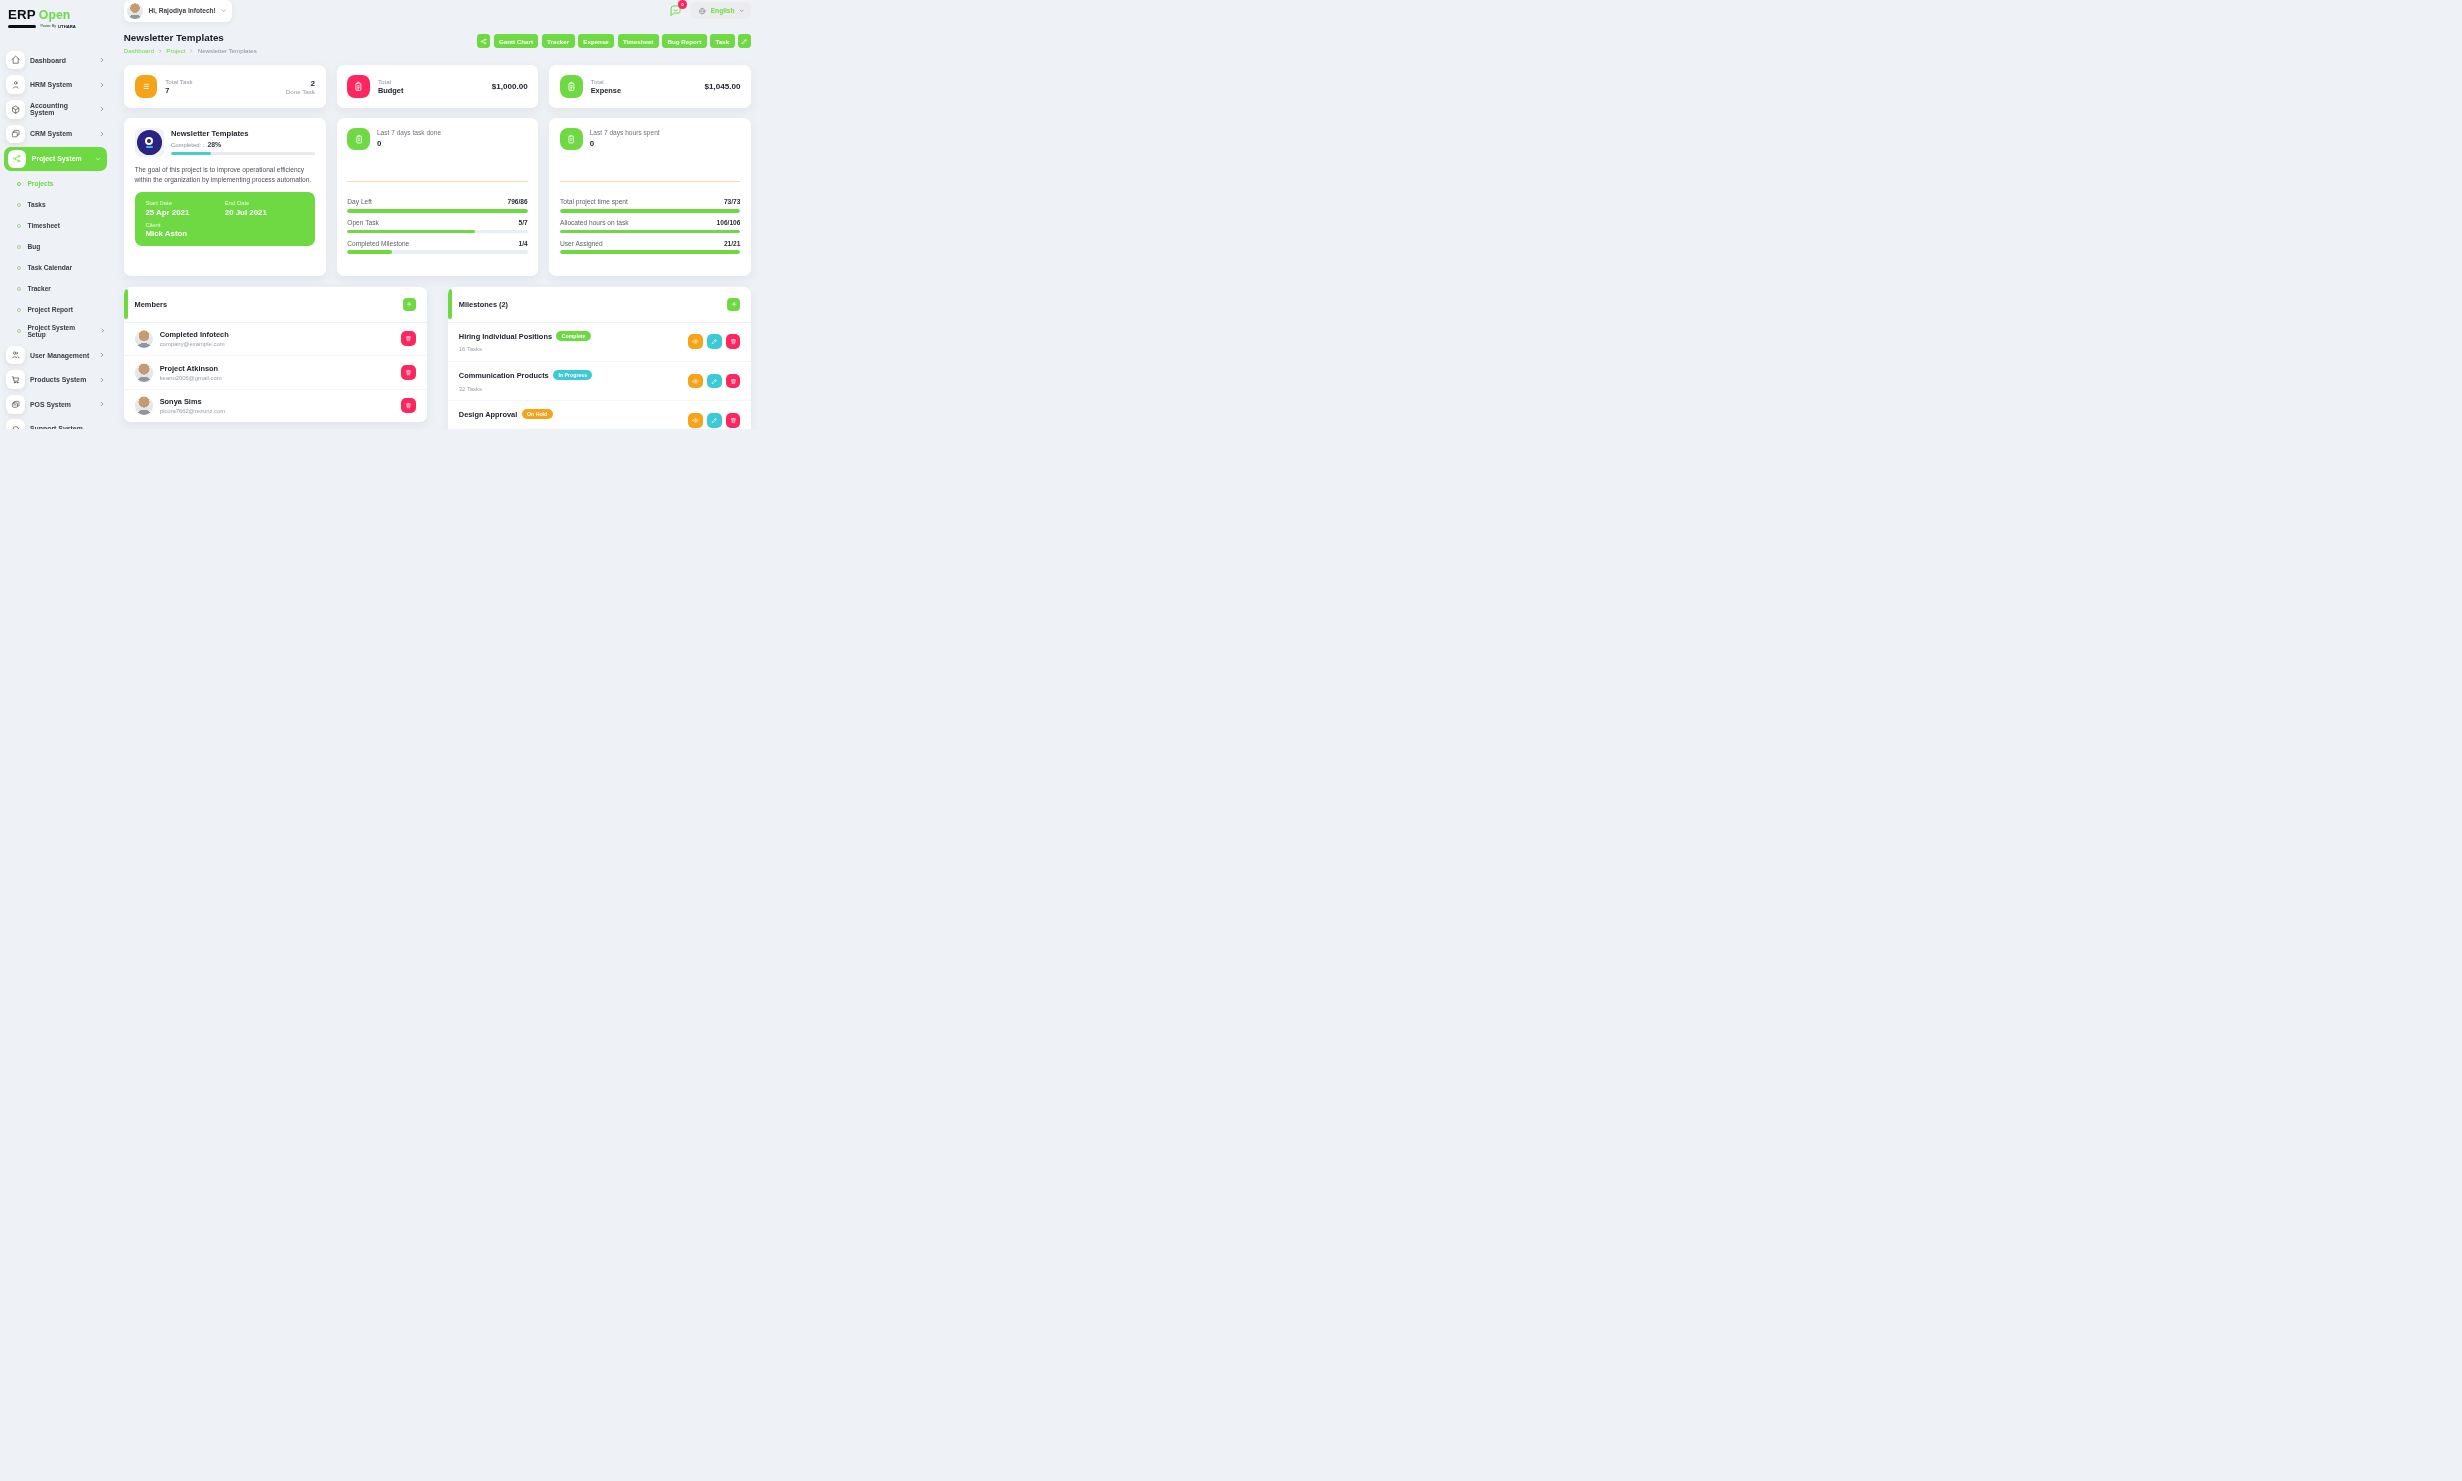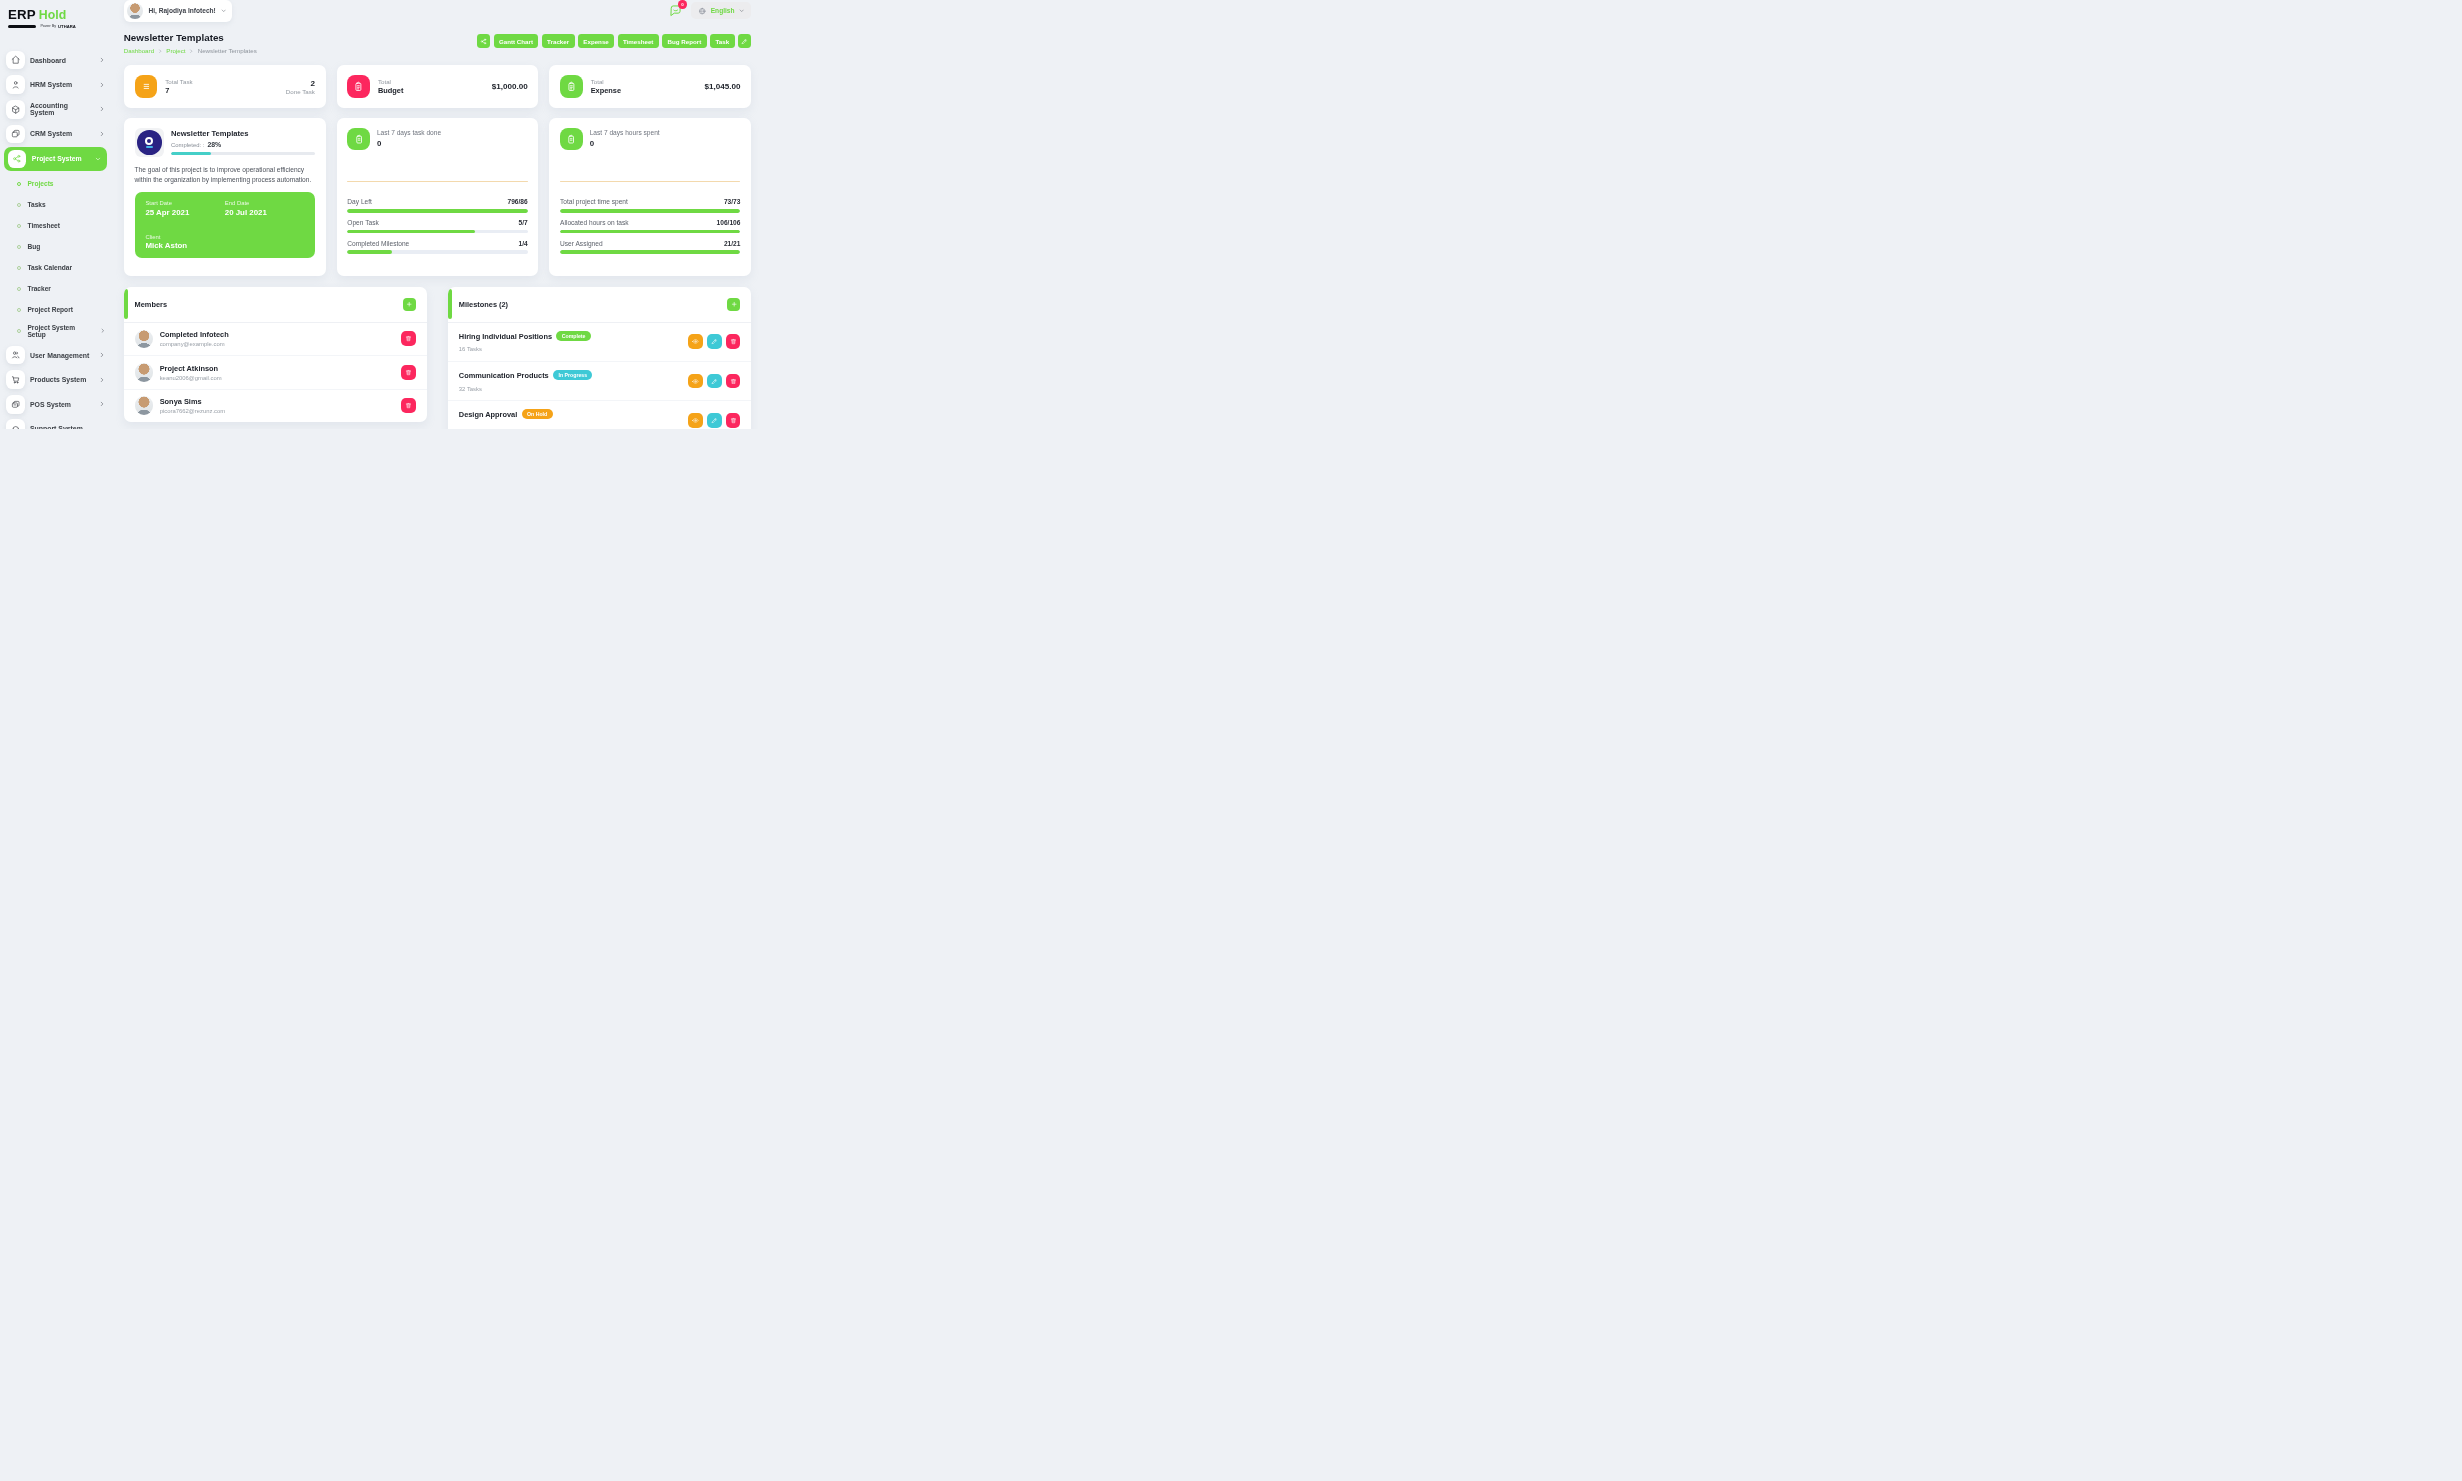--- a/index.html
+++ b/index.html
@@ -87,21 +87,21 @@
   .plogo-ring{width:7.9px;height:7.9px;border:2.2px solid #fff;border-radius:50%}
   .plogo-dash{width:6.9px;height:2.2px;background:#45b6e8;border-radius:1px;margin-top:1.5px}
   .pmeta{flex:1}
   .pname{font-size:7.6px;font-weight:800;color:var(--ink);margin-top:1px}
   .pcompleted{display:flex;align-items:baseline;gap:3px;margin-top:3px}
   .pc-label{font-size:5.9px;color:#878d96}
   .pc-val{font-size:6.9px;font-weight:700;color:#343941}
   .pbar{height:2.5px;background:#e7eaef;border-radius:1.5px;margin-top:4.4px;overflow:hidden}
   .pbar-fill{height:100%;background:var(--teal);border-radius:1.5px}
   .pdesc{font-size:6.6px;line-height:1.45;color:#4d525b;margin-top:7.9px}
-  .pbox{background:var(--green);border-radius:6.9px;margin-top:7.9px;padding:7.9px 10.8px;display:grid;grid-template-columns:1fr 1fr;row-gap:17px}
+  .pbox{background:var(--green);border-radius:6.9px;margin-top:7.9px;padding:7.9px 10.8px;display:grid;grid-template-columns:1fr 1fr;row-gap:5px}
   .pb-label{font-size:5.9px;color:rgba(255,255,255,.85)}
   .pb-val{font-size:7.9px;font-weight:800;color:#fff;margin-top:1.5px}
 
   .sumhead{display:flex;gap:6.9px;align-items:flex-start}
   .sum-ic{width:22.7px;height:22.7px;border-radius:7.9px;background:var(--green);color:#fff;display:flex;align-items:center;justify-content:center;flex:0 0 22.7px}
   .sum-ic svg{width:10.3px;height:10.3px}
   .sum-title{font-size:6.6px;color:#6f747e;margin-top:1.5px}
   .sum-val{font-size:7.9px;font-weight:800;color:var(--ink);margin-top:2.5px}
   .spark{height:1px;background:#f3d9ad;margin-top:30.5px;border-radius:0.5px}
   .sumstats{margin-top:16.3px;display:flex;flex-direction:column;gap:6.4px}
@@ -136,21 +136,21 @@
   .ms-tasks{font-size:5.9px;color:var(--gray);margin-top:5.4px;min-height:5.9px}
   .ms-actions{display:flex;gap:3.9px;margin-top:3.4px}
 </style>
 </head>
 <body>
 
 <aside class="sidebar">
   <div class="brand">
     <div class="brand-row">
       <span class="brand-erp">ERP</span>
-      <span class="brand-saas">Hold</span>
+      <span class="brand-saas">Open</span>
     </div>
     <div class="brand-sub">
       <span class="brand-bar"></span>
       <span class="brand-power">Power By</span>
       <span class="brand-uthara">UTHARA</span>
     </div>
   </div>
 
   <nav class="nav">
     <div class="navitem">

